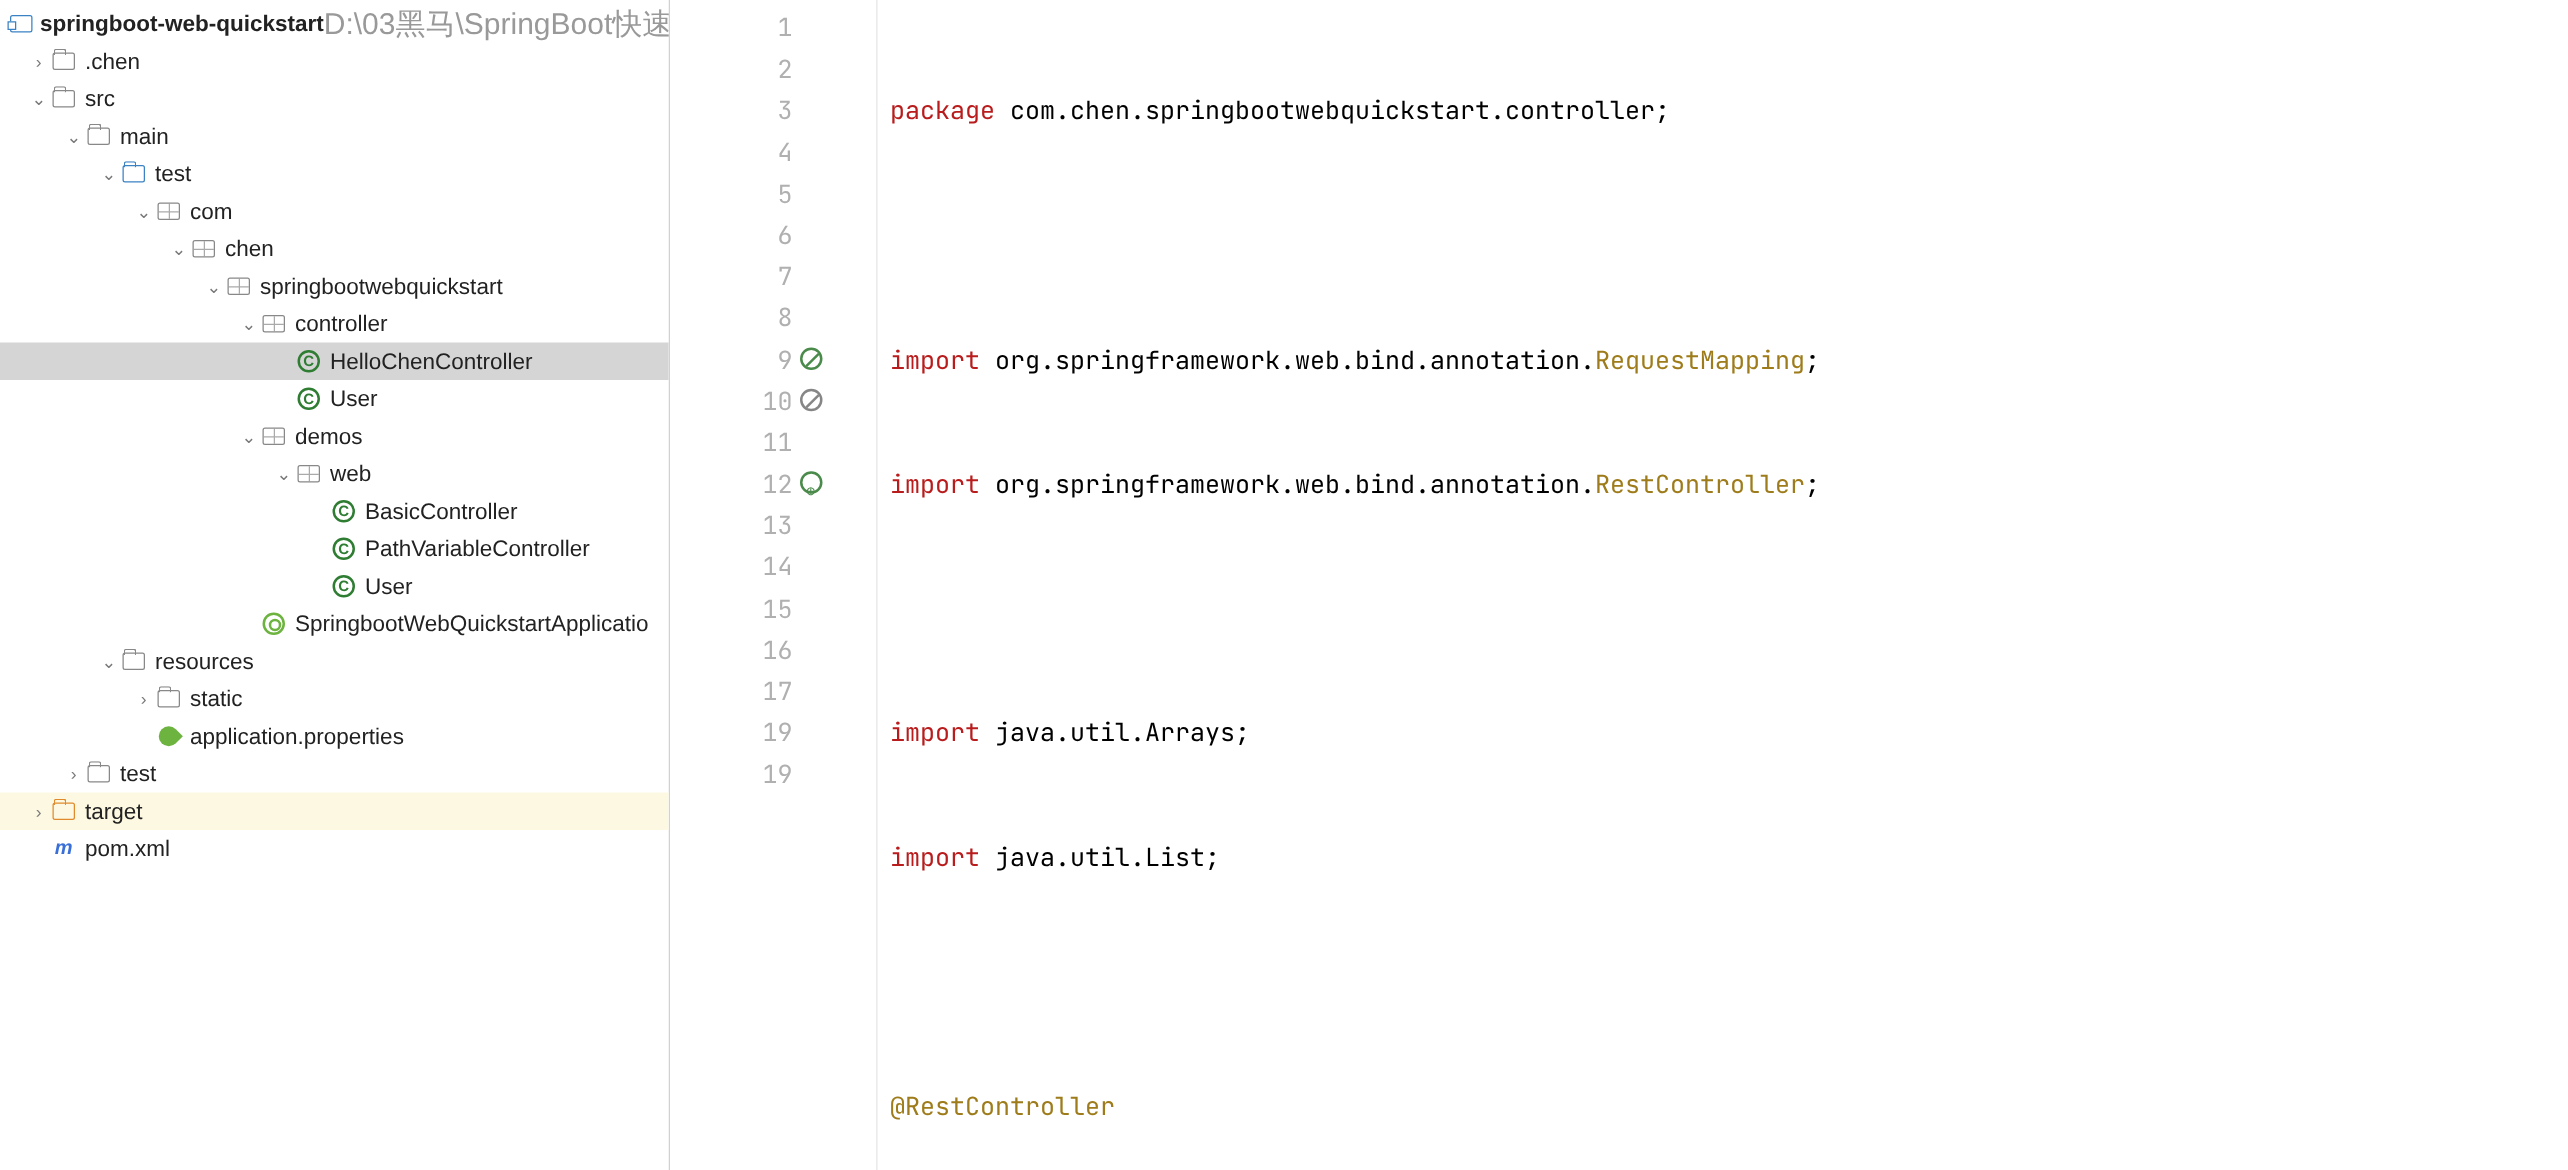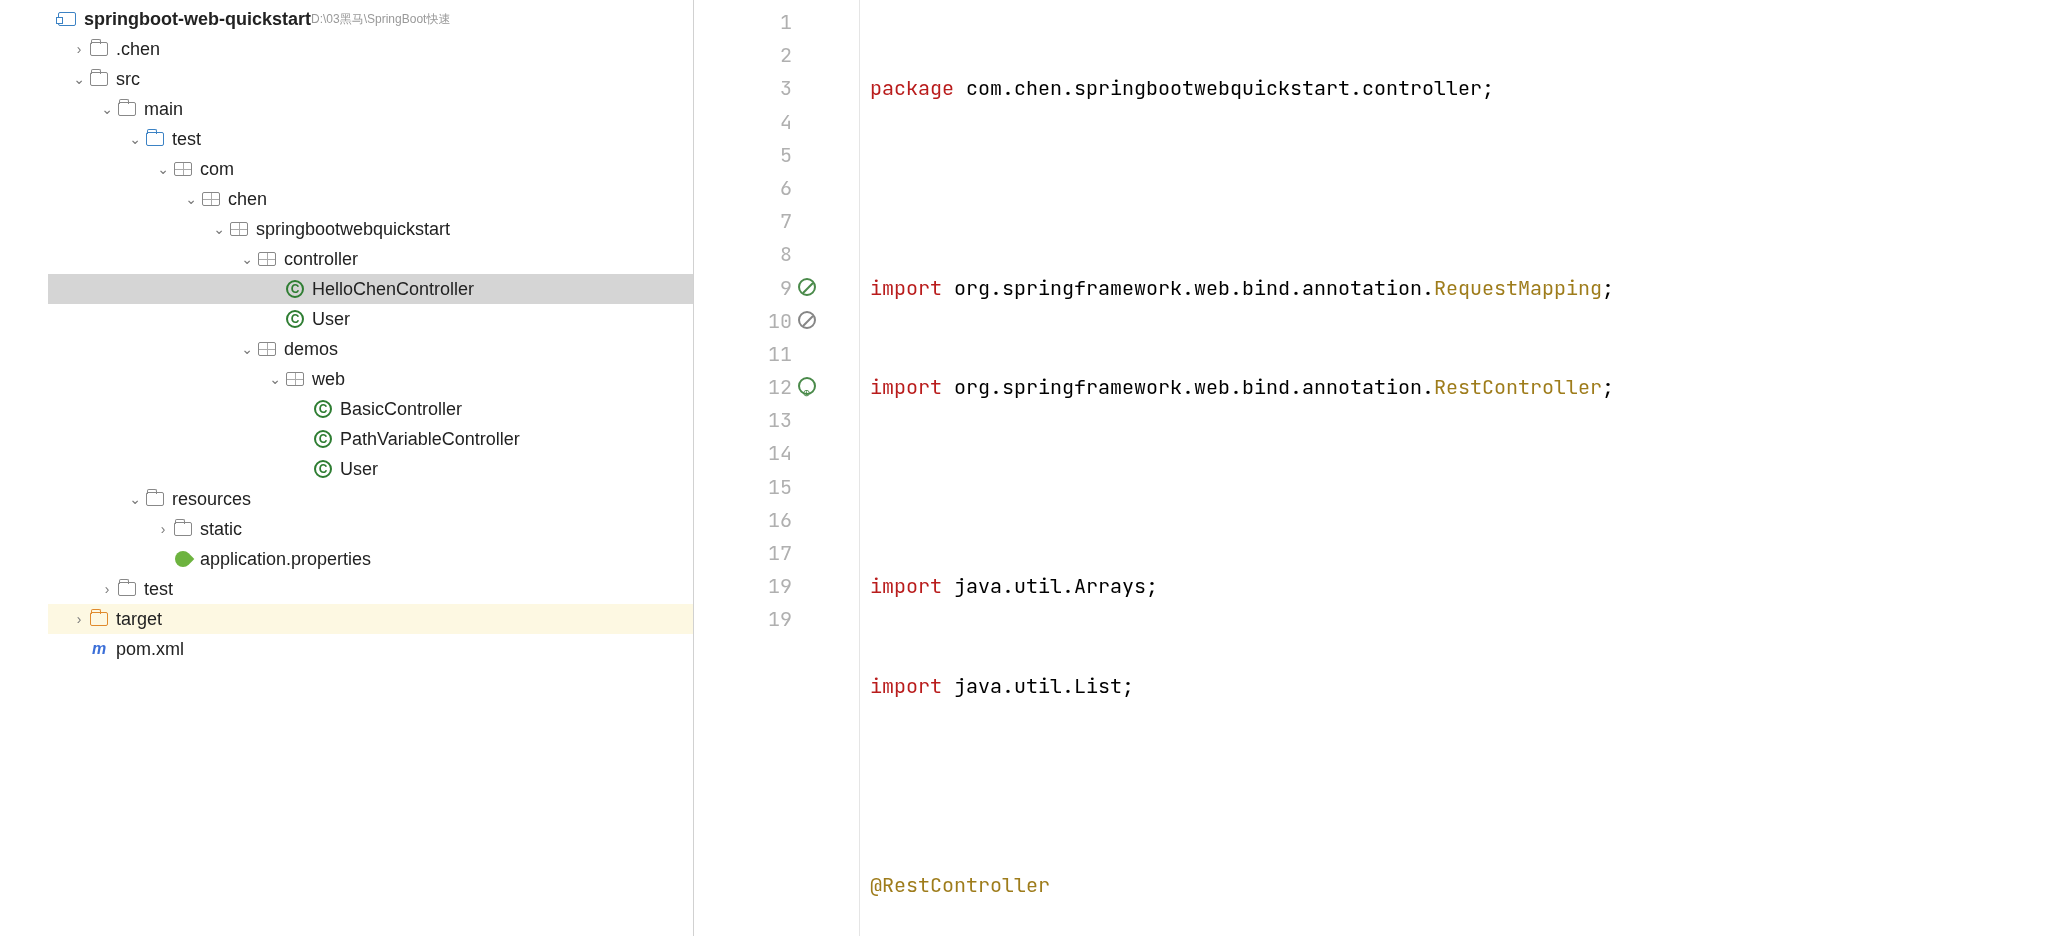--- a/index.html
+++ b/index.html
@@ -8,26 +8,25 @@
     font-size: 14px;
     background: #fff;
     display: flex;
     height: 936px;
     width: 2054px;
     overflow: hidden;
   }
 
   
   .sidebar {
-    width: 694px;
+    width: 536px;
     height: 100%;
     border-right: 1px solid #d1d1d1;
     background: #fff;
     overflow: hidden;
-    padding-left: 48px;
   }
   .tree { padding-top: 4px; }
   .tree-row {
     display: flex;
     align-items: center;
     height: 30px;
     padding-left: 8px;
     font-size: 18px;
     color: #222;
     white-space: nowrap;
@@ -45,21 +44,21 @@
   }
   .tree-row .icon {
     width: 22px;
     height: 22px;
     display: inline-flex;
     align-items: center;
     justify-content: center;
     margin-right: 6px;
   }
   .tree-row .label { color: #222; }
-  .tree-row .path  { color: #999; margin-left: 0; font-size: 12px; }
+  .tree-row .path  { color: #999; margin-left: 0; font-size: 24px; }
   .folder-orange { color: #e08a2c; }
 
   
   .ico-folder { width:18px;height:14px;border:1.5px solid #888;border-radius:2px;position:relative;}
   .ico-folder::before{content:"";position:absolute;top:-4px;left:0;width:8px;height:4px;border:1.5px solid #888;border-bottom:none;border-radius:2px 2px 0 0;}
   .ico-folder.blue{border-color:#3b82c4;}
   .ico-folder.blue::before{border-color:#3b82c4;}
   .ico-folder.orange{border-color:#e08a2c;}
   .ico-folder.orange::before{border-color:#e08a2c;}
   .ico-folder.decor{border-color:#888;}
@@ -250,20 +249,27 @@
     </div>
 
     <div class="tree-row">
       <span class="spacer" style="width:256px"></span>
       <span class="icon">
           <span class="ico-class">C</span>
         </span>
       <span class="label">User</span>
     </div>
 
+    <div class="tree-row">
+      <span class="spacer" style="width:200px"></span>
+      <span class="icon">
+          <span class="ico-spring"></span>
+        </span>
+      <span class="label">SpringbootWebQuickstartApplicatio</span>
+    </div>
 
     <div class="tree-row">
       <span class="spacer" style="width:70px"></span>
       <span class="arrow">⌄</span>
       <span class="icon">
           <span class="ico-folder decor"></span>
         </span>
       <span class="label">resources</span>
     </div>
 

